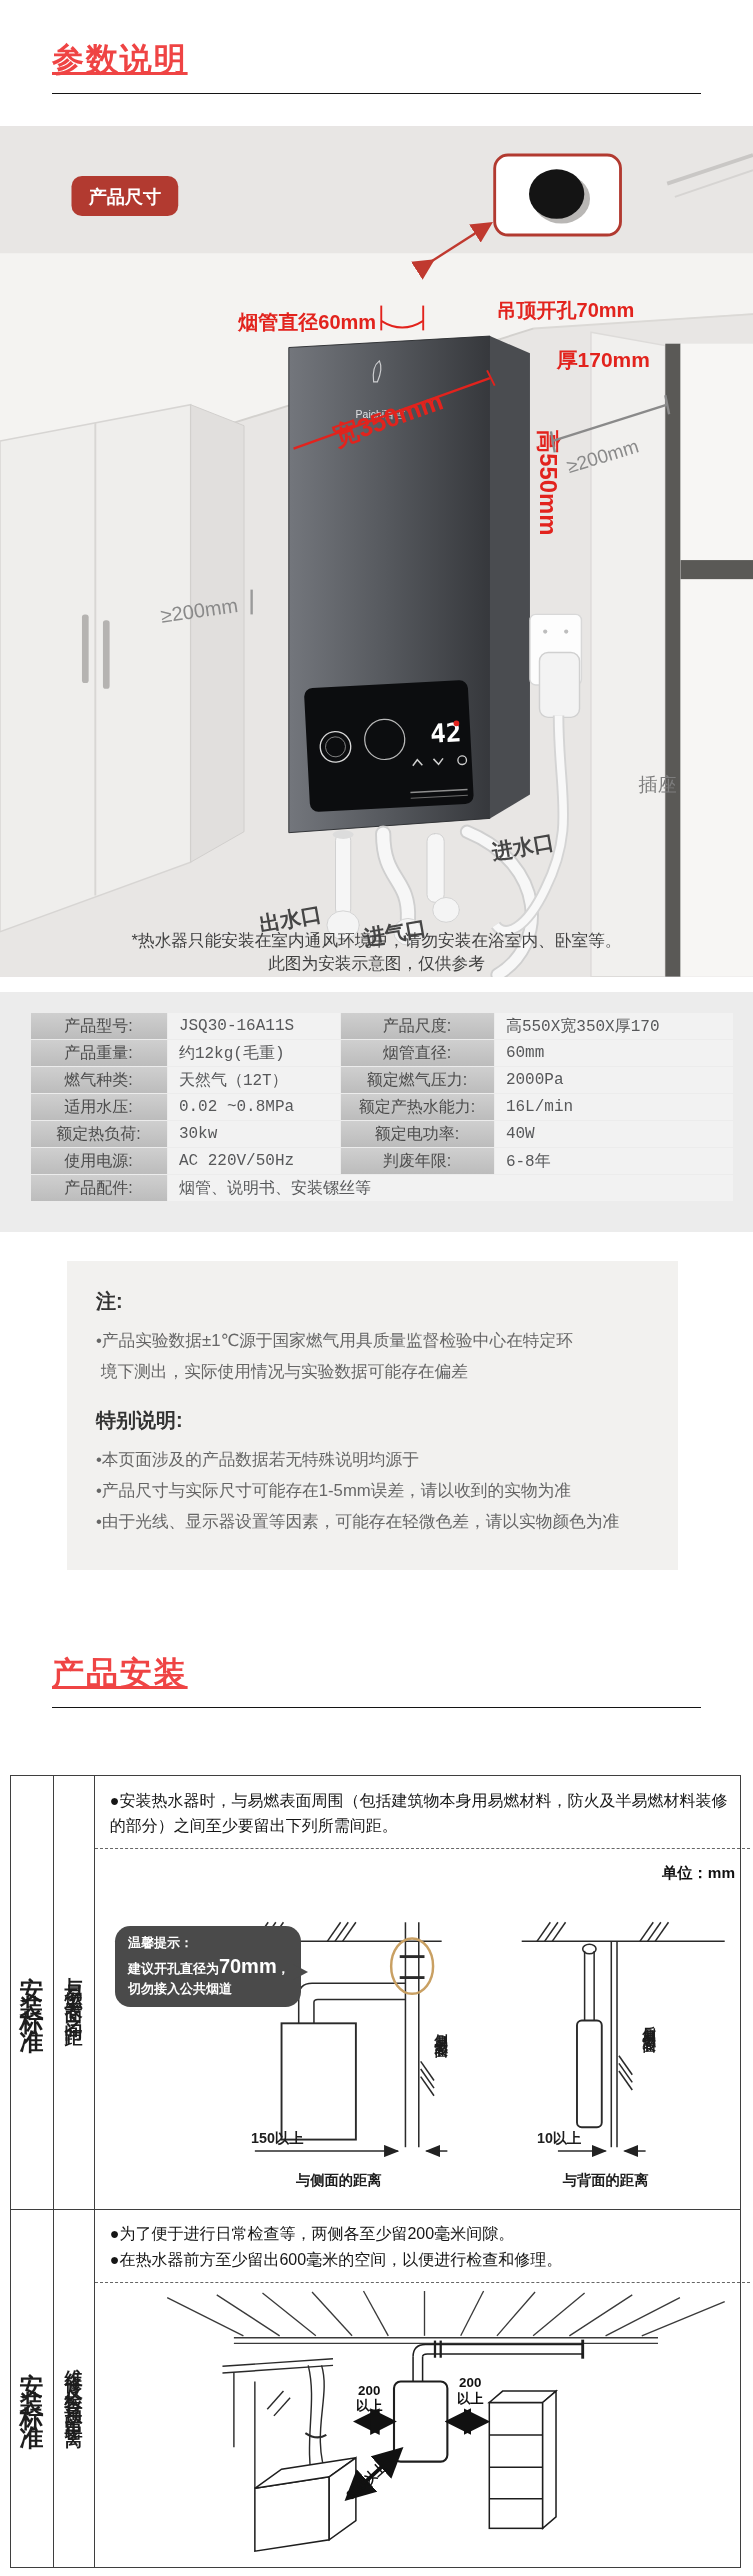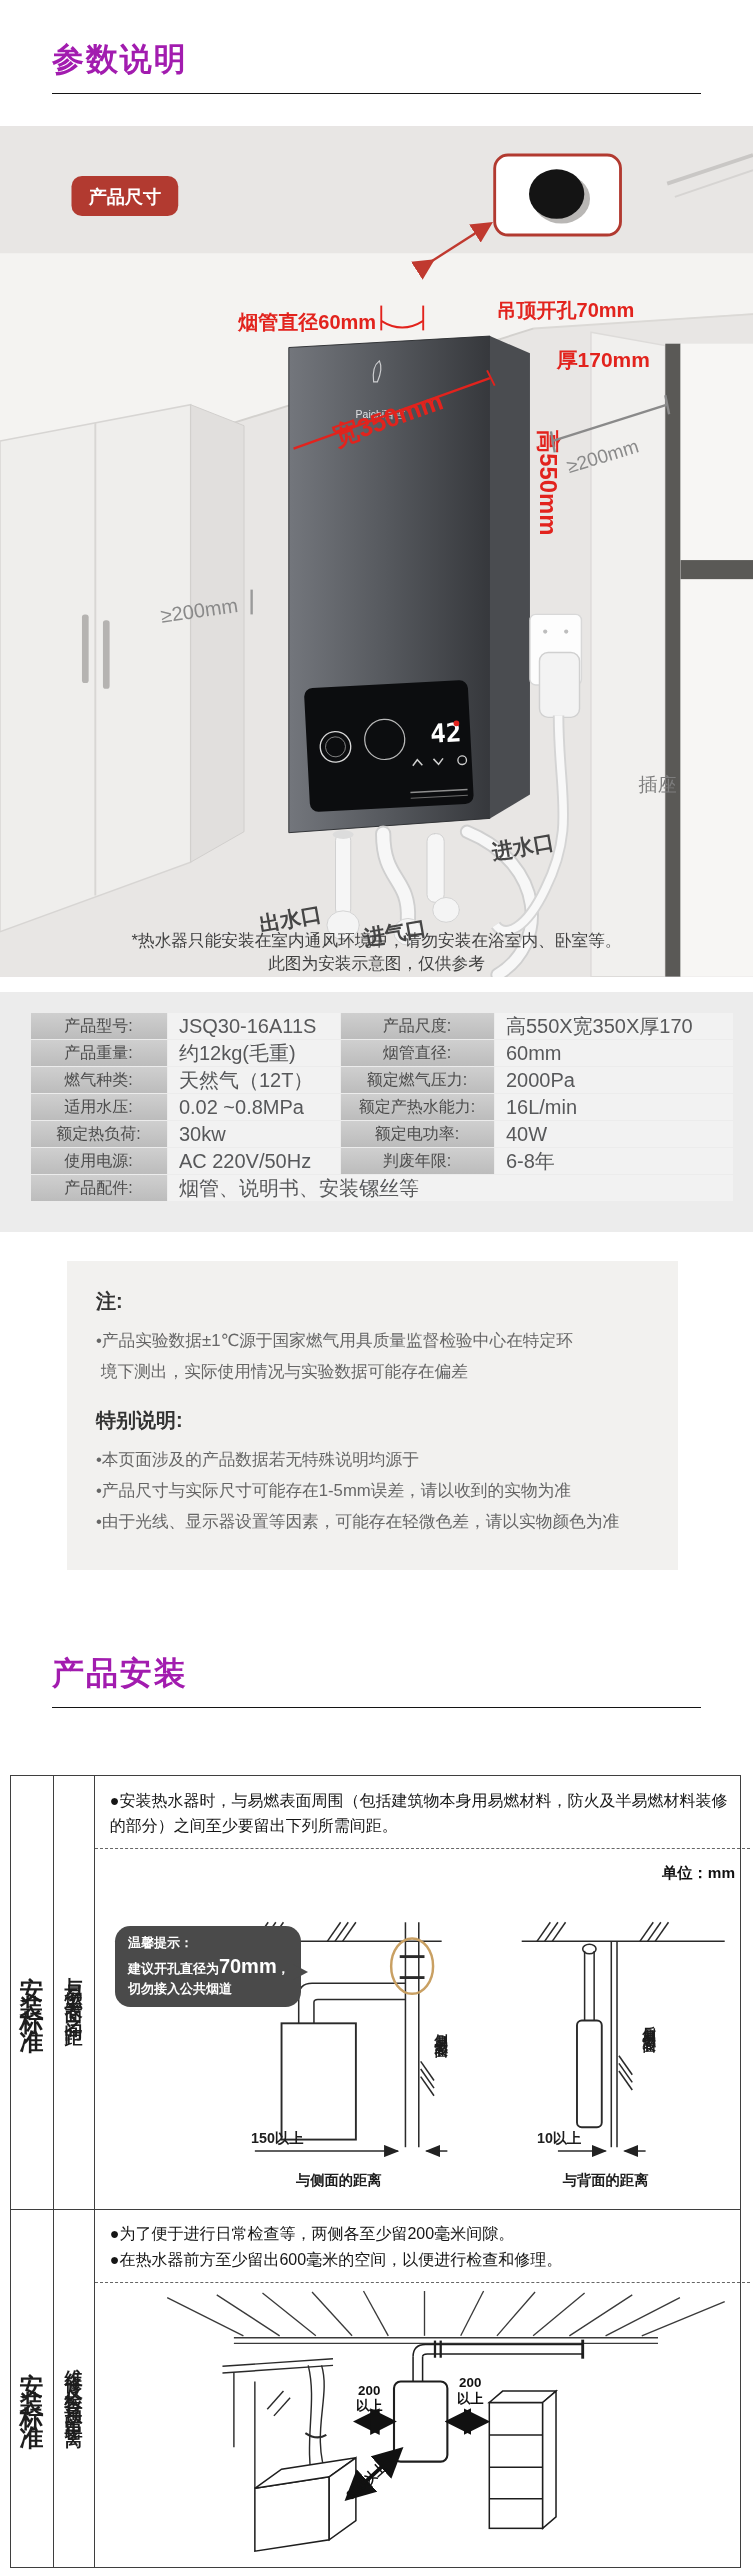--- a/index.html
+++ b/index.html
@@ -1,27 +1,27 @@
 <!DOCTYPE html>
 <html><head>
 <meta charset="utf-8">
 <style>
   html,body{margin:0;padding:0;background:#ffffff;}
   body{width:753px;height:2576px;position:relative;font-family:"Liberation Sans","DejaVu Sans",sans-serif;overflow:hidden;}
   .sec-title{padding:38px 0 0 52px;}
-  .sec-title h1{margin:0;font-size:32px;font-weight:bold;color:#a21caf;letter-spacing:1.9px;}
+  .sec-title h1{margin:0;font-size:32px;font-weight:bold;color:#ef4444;letter-spacing:1.9px;text-decoration:underline;}
   .sec-title .rule{width:649px;border-bottom:1.9px solid #141414;margin-top:11.4px;}
   
   .scene{margin-top:31.5px;width:753px;height:851px;position:relative;background:#e8e6e4;}
   .scene svg{display:block;}
   
   .spec-panel{margin-top:15.3px;background:#ececec;padding:21px 0 30.5px 30.5px;width:723px;}
   .spec-grid{display:grid;grid-template-columns:136px 172px 153px 238px;gap:1px;width:699px;background:#ececec;}
   .spec-grid .lab{background:linear-gradient(#cfcfcf,#bcbcbc);color:#4c4c4c;font-size:16px;display:flex;align-items:center;justify-content:center;height:26px;}
-  .spec-grid .val{background:#f2f2f2;color:#57585a;font-size:20px;display:flex;align-items:center;padding-left:11.4px;height:26px;}
+  .spec-grid .val{background:#f2f2f2;color:#57585a;font-size:16px;display:flex;align-items:center;padding-left:11.4px;height:26px;font-family:Liberation Mono, monospace;}
   .spec-grid .span3{grid-column:2 / span 3;}
   
   .notes{margin:29px 0 0 67px;width:553px;background:#f2f1ef;padding:27px 29px 32px 29px;}
   .notes .nt{font-size:20px;font-weight:bold;color:#333;margin:0 0 11.4px 0;}
   .notes .nl{font-size:16.7px;color:#666;line-height:1.85;}
   .notes .nl.indent{padding-left:4.8px;}
   .notes .nt2{margin-top:19px;}
   
   .install{margin:67px 0 0 9.5px;width:729px;border:1.9px solid #3f3f3f;background:#fff;}
   .irow{display:flex;}

